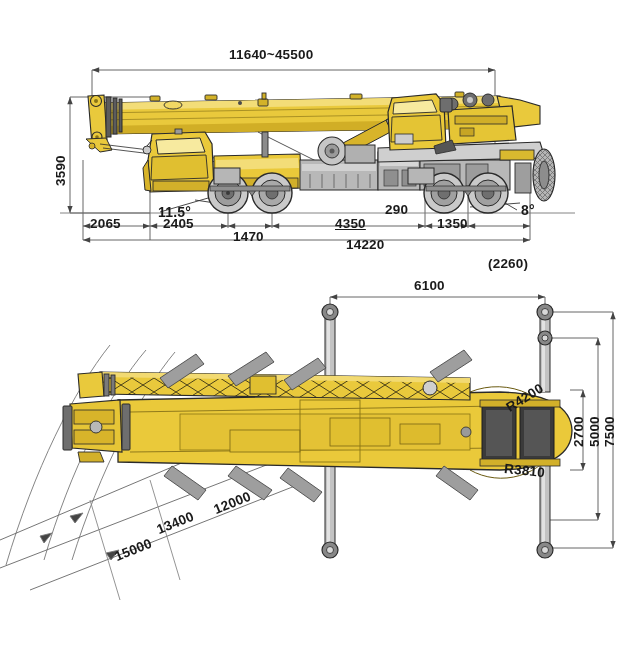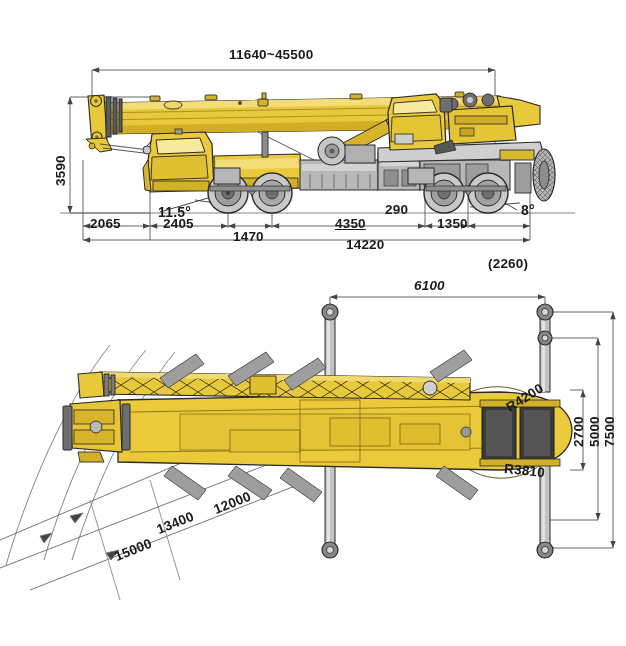--- a/index.html
+++ b/index.html
@@ -376,21 +376,21 @@
 <div class="dimtext" style="left:163px;top:217px;">2405</div>
 <div class="dimtext" style="left:233px;top:230px;">1470</div>
 <div class="dimtext" style="left:335px;top:217px;text-decoration:underline;">4350</div>
 <div class="dimtext" style="left:385px;top:203px;">290</div>
 <div class="dimtext" style="left:437px;top:217px;text-align:center;">1350</div>
 <div class="dimtext" style="left:488px;top:217px;margin-top:40px;">(2260)</div>
 <div class="dimtext" style="left:298px;top:238px;margin-left:48px;">14220</div>
 <div class="dimtext sm" style="left:158px;top:205px;">11.5°</div>
 <div class="dimtext sm" style="left:521px;top:203px;">8°</div>
 
-<div class="dimtext" style="left:414px;top:279px;font-style:italic;">6100</div>
+<div class="dimtext" style="left:414px;top:279px;">6100</div>
 
 <div class="dimtext" style="left:504px;top:403px;transform:rotate(-32deg);transform-origin:left top;">R4200</div>
 <div class="dimtext" style="left:505px;top:462px;transform:rotate(6deg);transform-origin:left top;">R3810</div>
 
 <div class="dimtext vert" style="left:572px;top:447px;transform:rotate(-90deg);">2700</div>
 <div class="dimtext vert" style="left:588px;top:447px;transform:rotate(-90deg);">5000</div>
 <div class="dimtext vert" style="left:603px;top:447px;transform:rotate(-90deg);">7500</div>
 
 <div class="dimtext" style="left:212px;top:504px;transform:rotate(-22deg);transform-origin:left top;">12000</div>
 <div class="dimtext" style="left:155px;top:524px;transform:rotate(-22deg);transform-origin:left top;">13400</div>

